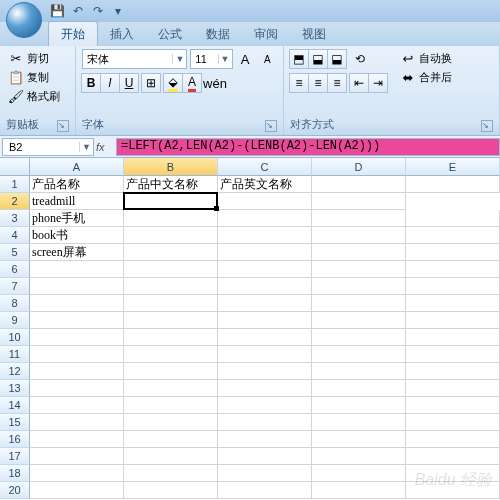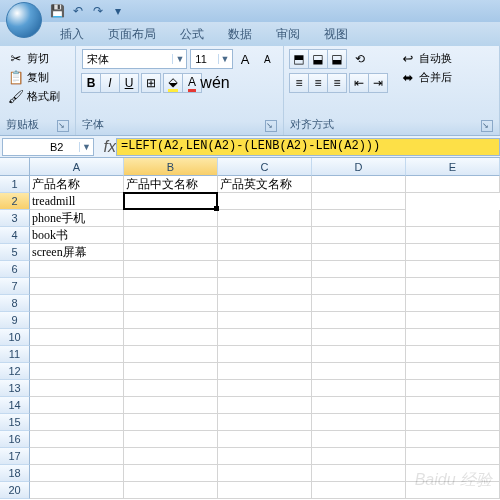--- a/index.html
+++ b/index.html
@@ -19,24 +19,24 @@
 .clip-row { display: flex; align-items: center; gap: 3px; font-size: 11px; cursor: pointer; padding: 1px 2px; }
 .ico { width: 16px; height: 16px; display: inline-flex; align-items: center; justify-content: center; font-size: 13px; }
 .combo { display: flex; align-items: center; background: #fff; border: 1px solid #9bb8d6; height: 20px; font-size: 11px; }
 .combo-txt { padding: 0 4px; flex: 1; }
 .combo-arrow { width: 14px; text-align: center; border-left: 1px solid #c3d9ef; color: #4a6a8a; font-size: 9px; }
 .font-row { display: flex; gap: 3px; margin-bottom: 3px; }
 .small-btn { width: 20px; height: 20px; display: inline-flex; align-items: center; justify-content: center; border: 1px solid transparent; cursor: pointer; font-size: 12px; }
 .btn-strip { display: flex; gap: 0; }
 .btn-strip .small-btn { border: 1px solid #a8c0da; background: linear-gradient(#f5faff,#dce9f7); margin-left: -1px; }
 .formula-bar { height: 22px; background: #e8f1fb; border-bottom: 1px solid #9bb8d6; display: flex; align-items: center; }
-.name-box { width: 92px; background: #fff; border: 1px solid #9bb8d6; height: 18px; margin: 0 2px; display: flex; align-items: center; padding-left: 41px; }
+.name-box { width: 92px; background: #fff; border: 1px solid #9bb8d6; height: 18px; margin: 0 2px; display: flex; align-items: center; }
 .name-box span:first-child { flex: 1; padding: 0 6px; font-family: Arial; font-size: 11px; }
-.fx-btn { width: 20px; text-align: right; font-style: italic; color: #555; cursor: pointer; font-size: 16px; }
-.formula-input { flex: 1; background: #fde047; border: 1px solid #9bb8d6; height: 18px; padding: 0 4px; font-family: "Courier New", monospace; font-size: 12px; }
+.fx-btn { width: 20px; text-align: left; font-style: italic; color: #555; cursor: pointer; font-size: 11px; }
+.formula-input { flex: 1; background: #ec4899; border: 1px solid #9bb8d6; height: 18px; padding: 0 4px; font-family: "Courier New", monospace; font-size: 12px; }
 .grid-area { position: relative; background: #fff; }
 .col-headers { display: flex; height: 18px; }
 .corner { width: 30px; background: linear-gradient(#f5faff,#dce9f7); border-right: 1px solid #9bb8d6; border-bottom: 1px solid #9bb8d6; }
 .col-h { flex: 0 0 94px; background: linear-gradient(#f5faff,#dce9f7); border-right: 1px solid #c3d9ef; border-bottom: 1px solid #9bb8d6; text-align: center; font-size: 11px; line-height: 18px; color: #2a4a6a; }
 .col-h.sel { background: linear-gradient(#fde8a6,#f8cf6a); }
 .rows { }
 .row { display: flex; height: 17px; }
 .row-h { width: 30px; background: linear-gradient(#f5faff,#dce9f7); border-right: 1px solid #9bb8d6; border-bottom: 1px solid #c3d9ef; text-align: center; font-size: 11px; line-height: 17px; color: #2a4a6a; }
 .row-h.sel { background: linear-gradient(#fde8a6,#f8cf6a); }
 .cell { flex: 0 0 94px; border-right: 1px solid #d4d4d4; border-bottom: 1px solid #d4d4d4; padding: 0 2px; font-size: 12px; line-height: 16px; font-family: "SimSun", serif; white-space: nowrap; overflow: visible; }
@@ -51,22 +51,22 @@
 
 <div class="titlebar">
   <div style="width:44px"></div>
   <div class="qat-btn">💾</div>
   <div class="qat-btn">↶</div>
   <div class="qat-btn">↷</div>
   <div class="qat-btn">▾</div>
 </div>
 
 <div class="ribbon-tabs" id="tabs">
+    <div class="tab active">开始</div>
     <div class="tab">插入</div>
-    <div class="tab">页面布局</div>
     <div class="tab">公式</div>
     <div class="tab">数据</div>
     <div class="tab">审阅</div>
     <div class="tab">视图</div>
   </div>
 
 <div class="ribbon">
   <div class="group" style="width:76px">
     <div class="group-body">
       <div class="stack" style="flex:1">
@@ -111,21 +111,21 @@
           <div class="small-btn">⊞</div>
         </div>
         <div class="btn-strip">
           <div class="small-btn">
               <span style="border-bottom:3px solid #ffeb3b">⬙</span>
             </div>
           <div class="small-btn">
               <span style="border-bottom:3px solid #e53935">A</span>
             </div>
         </div>
-        <div class="small-btn" style="font-size:16px">wén</div>
+        <div class="small-btn" style="font-size:13px">wén</div>
       </div>
     </div>
     <div class="group-label"><span>字体</span><span class="launcher">↘</span></div>
   </div>
 
   <div class="group" style="flex:1">
     <div class="group-body">
       <div class="stack">
         <div class="font-row">
           <div class="btn-strip">

